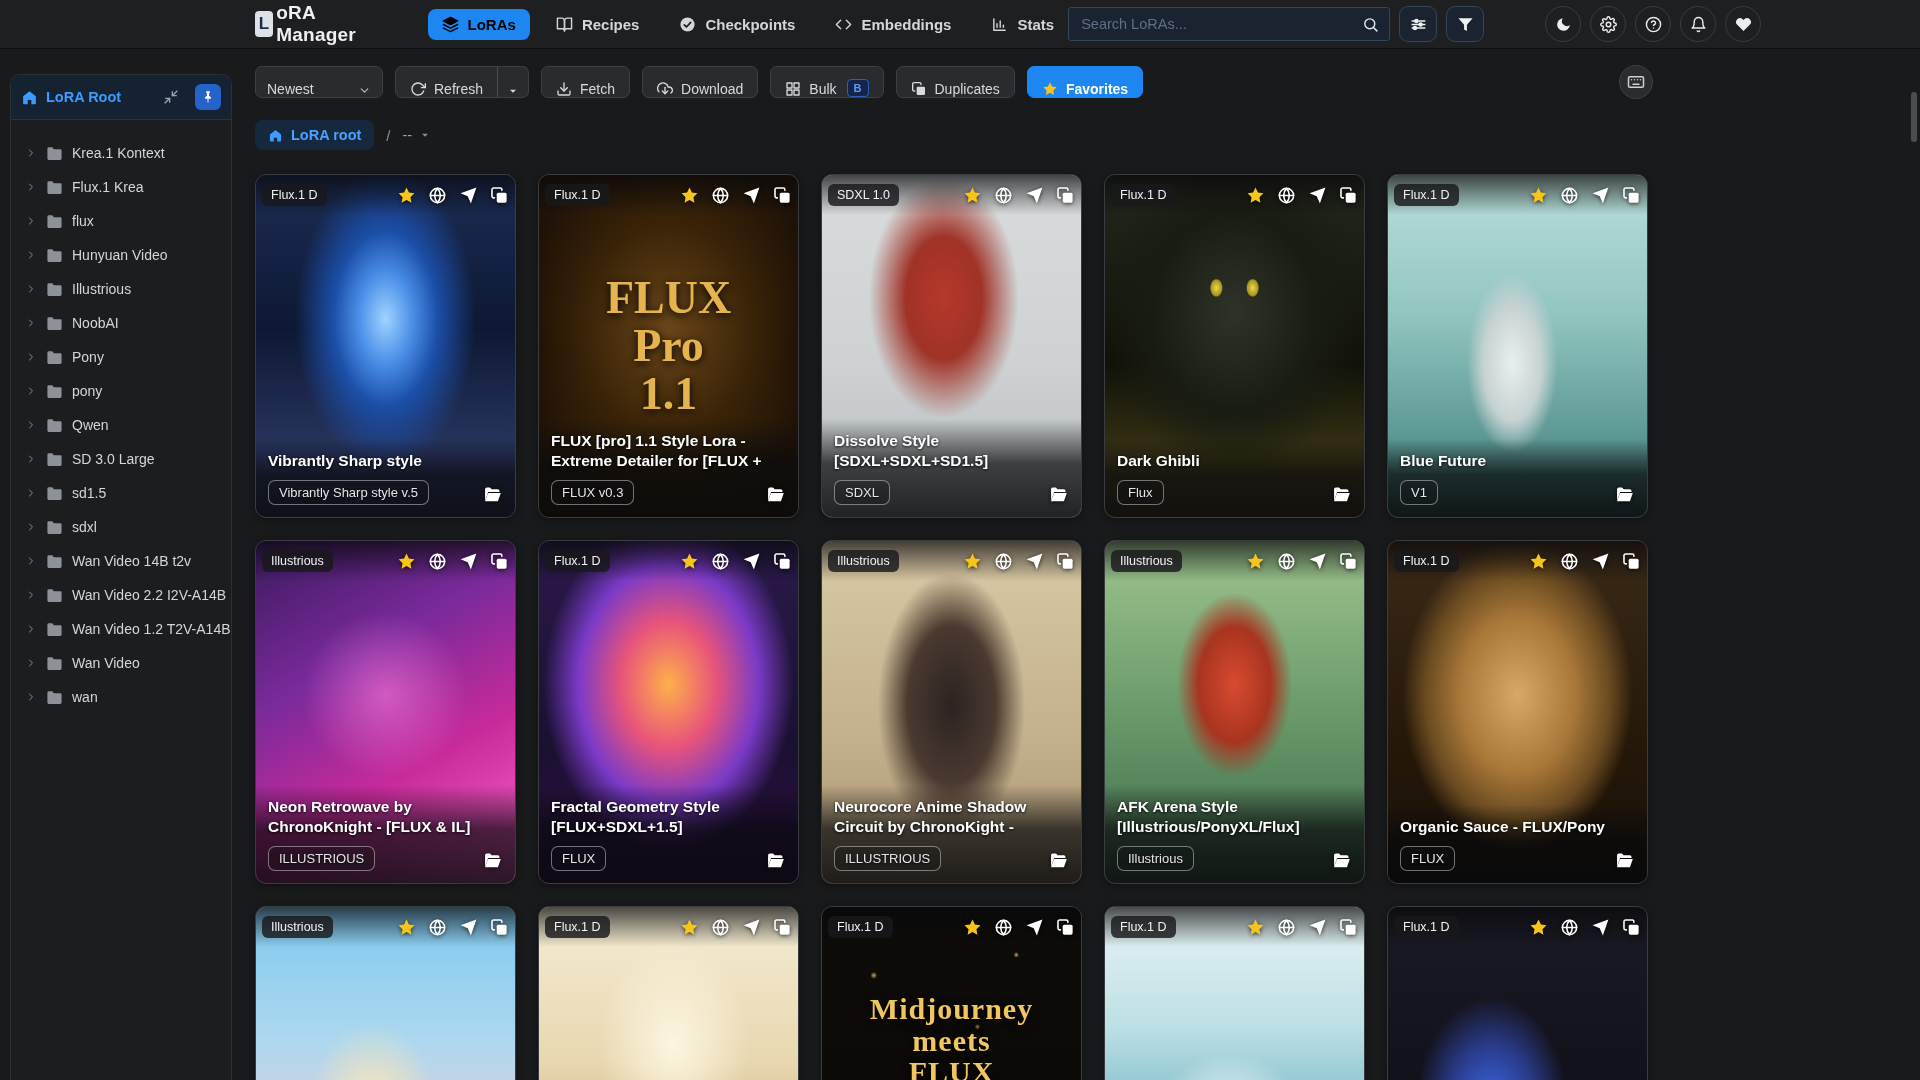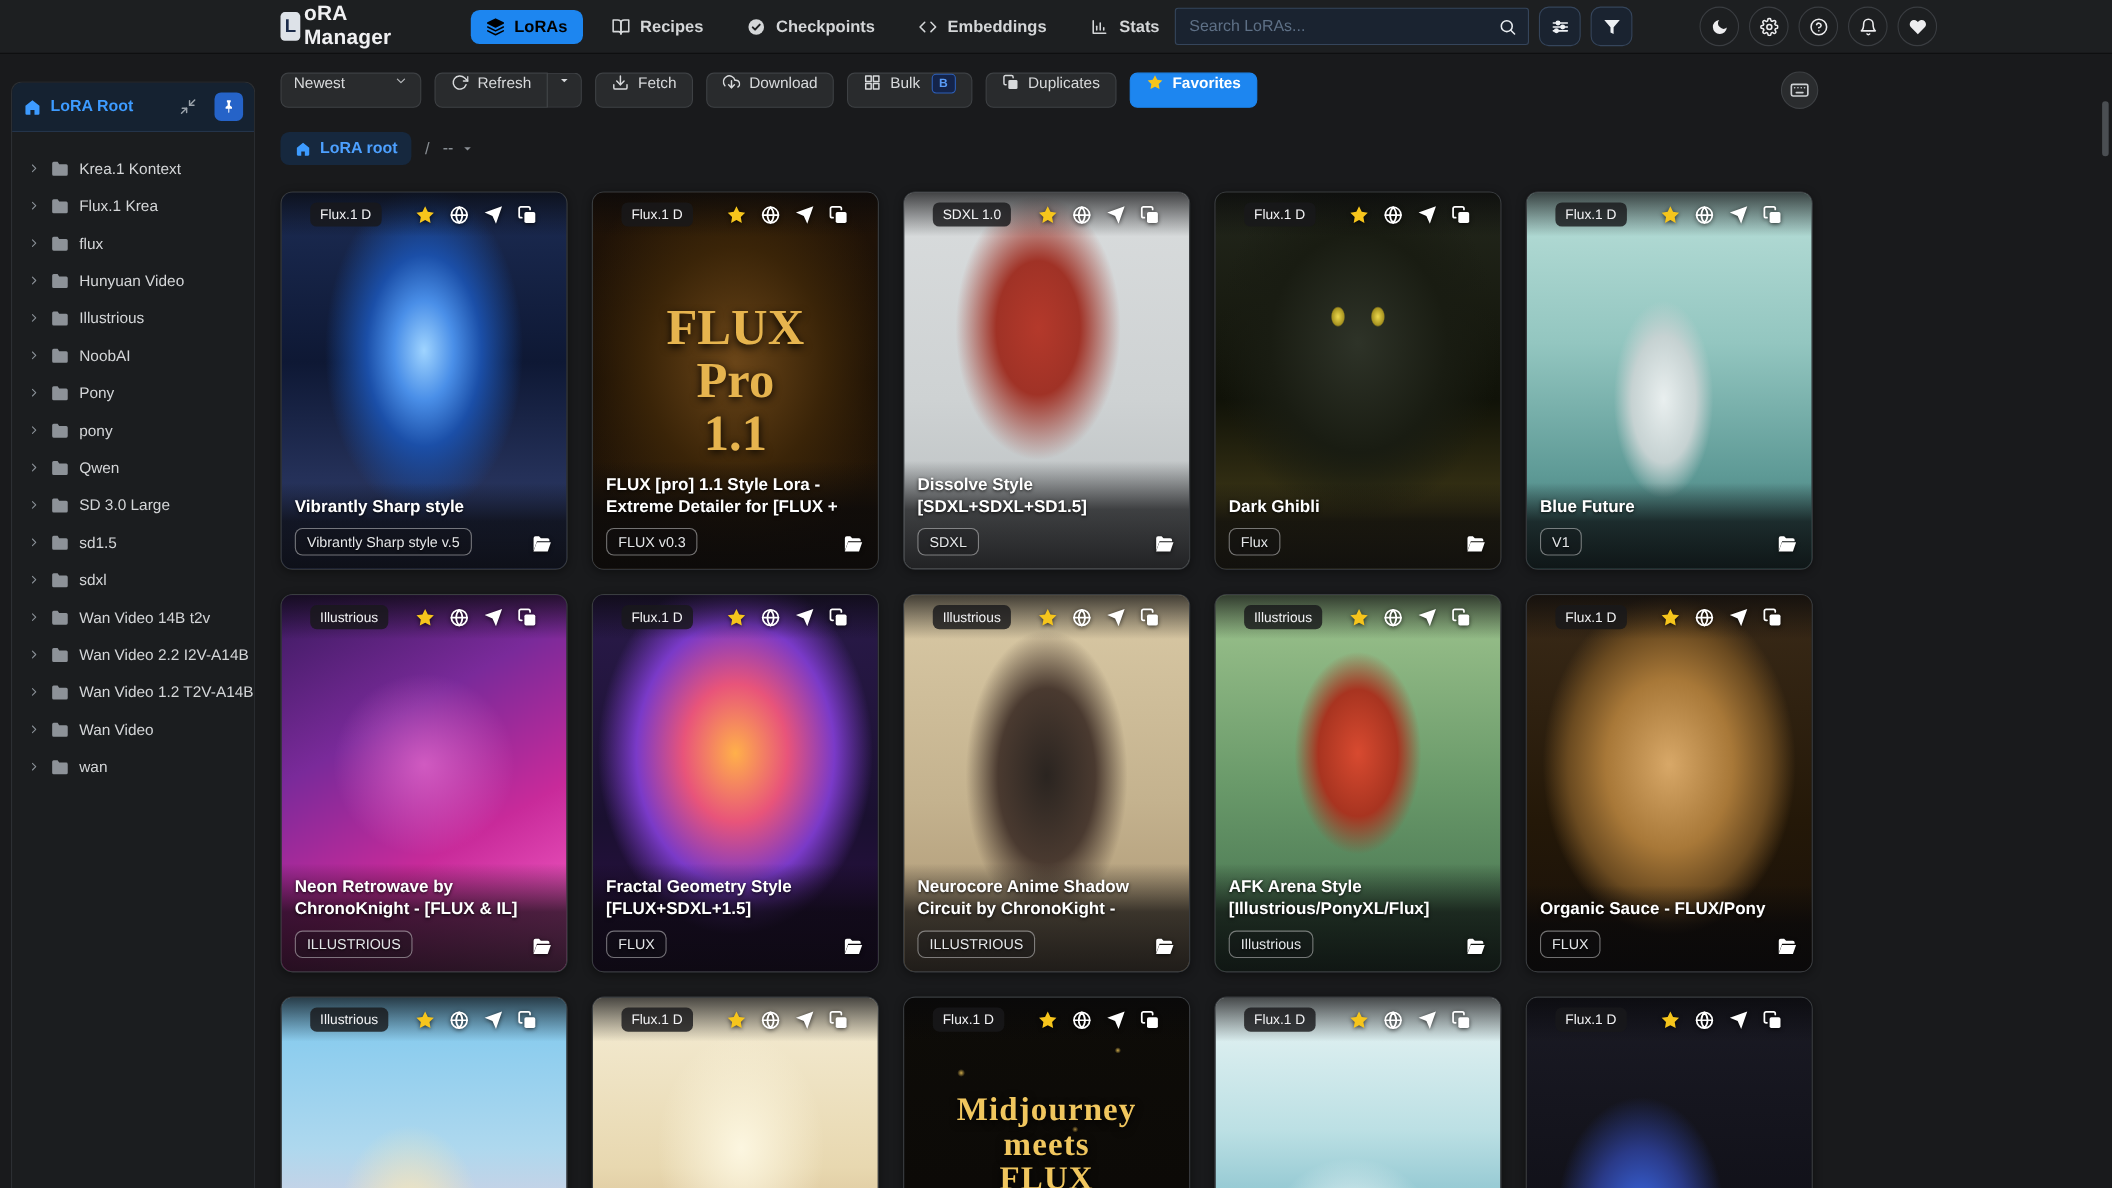--- a/index.html
+++ b/index.html
@@ -47,21 +47,21 @@
   .pin-btn .icon{width:14px;height:14px}
   .tree{list-style:none;margin:0;padding:16px 0}
   .tree-item{display:flex;align-items:center;gap:9px;height:34px;padding:0 14px;font-size:14px;
              color:#d4d6d8;cursor:pointer;white-space:nowrap}
   .tree-item .chev{width:12px;height:12px;color:#8a9097}
   .tree-item .fold{width:17px;height:17px;color:#8d9298}
 
   
   .main{position:absolute;left:255px;top:48px;width:1398px}
   .toolbar{display:flex;align-items:center;gap:12px;margin-top:18px;height:32px}
-  .tb-btn{display:flex;align-items:flex-start;gap:8px;height:30px;padding:0 14px;background:#292b2d;
+  .tb-btn{display:flex;align-items:flex-end;gap:8px;height:30px;padding:0 14px;background:#292b2d;
           border:1px solid #3e4144;border-radius:7px;font-size:14px;color:#d8dadc;cursor:pointer;white-space:nowrap}
   .tb-btn .icon{width:16px;height:16px}
   .select-btn{width:104px;justify-content:space-between;padding:0 11px}
   .select-btn .icon{width:13px;height:13px;color:#b7babd}
   .split{display:flex}
   .split .main-part{border-radius:7px 0 0 7px}
   .split .caret-part{border-radius:0 7px 7px 0;border-left:1px solid #4a4d50;padding:0 9px;margin-left:-1px}
   .split .caret-part .icon{width:12px;height:12px}
   .bulk-badge{font-size:11px;font-weight:bold;color:#5a9cf8;border:1px solid #2d5fb8;background:#14244a;
               border-radius:4px;padding:1px 6px;margin-left:2px;line-height:14px}
@@ -77,21 +77,21 @@
   .crumb-pill .icon{width:15px;height:15px;color:#3d9bff}
   .crumb-sep{color:#8a8f94;font-size:15px}
   .crumb-cur{color:#9aa0a6;font-size:14.5px;display:flex;gap:7px;align-items:center;cursor:pointer}
   .crumb-cur .icon{width:12px;height:12px;color:#8a8f94}
 
   
   .grid{margin-top:24px;display:grid;grid-template-columns:repeat(5,261px);grid-auto-rows:344px;gap:22px;width:1394px}
   .card{position:relative;border-radius:11px;overflow:hidden;background:#222426;border:1px solid #3a3d40;
         box-shadow:0 2px 8px rgba(0,0,0,.4);cursor:pointer}
   .card-img{position:absolute;inset:0}
-  .card-top{position:absolute;top:0;left:0;right:0;display:flex;align-items:center;padding:9px 26px;gap:8px;
+  .card-top{position:absolute;top:0;left:0;right:0;display:flex;align-items:center;padding:9px 6px;gap:8px;
             background:linear-gradient(180deg,rgba(8,8,10,.72),rgba(8,8,10,0));z-index:2}
   .model-badge{background:rgba(24,24,27,.82);border-radius:6px;padding:4px 9px;font-size:12.5px;color:#f2f2f4;white-space:nowrap}
   .card-actions{margin-left:auto;display:flex;gap:12px;align-items:center}
   .card-actions .icon{width:19px;height:19px;color:#fff;filter:drop-shadow(0 1px 2px rgba(0,0,0,.7))}
   .card-actions .star.on{color:#f6c51c}
   .card-bottom{position:absolute;left:0;right:0;bottom:0;padding:12px;z-index:2;
                background:linear-gradient(180deg,rgba(8,8,10,0),rgba(8,8,10,.7) 45%,rgba(8,8,10,.85))}
   .card-title{font-size:15.5px;font-weight:bold;color:#fff;line-height:1.28;margin-bottom:9px;
               text-shadow:0 1px 3px rgba(0,0,0,.9)}
   .card-meta{display:flex;align-items:flex-end}

